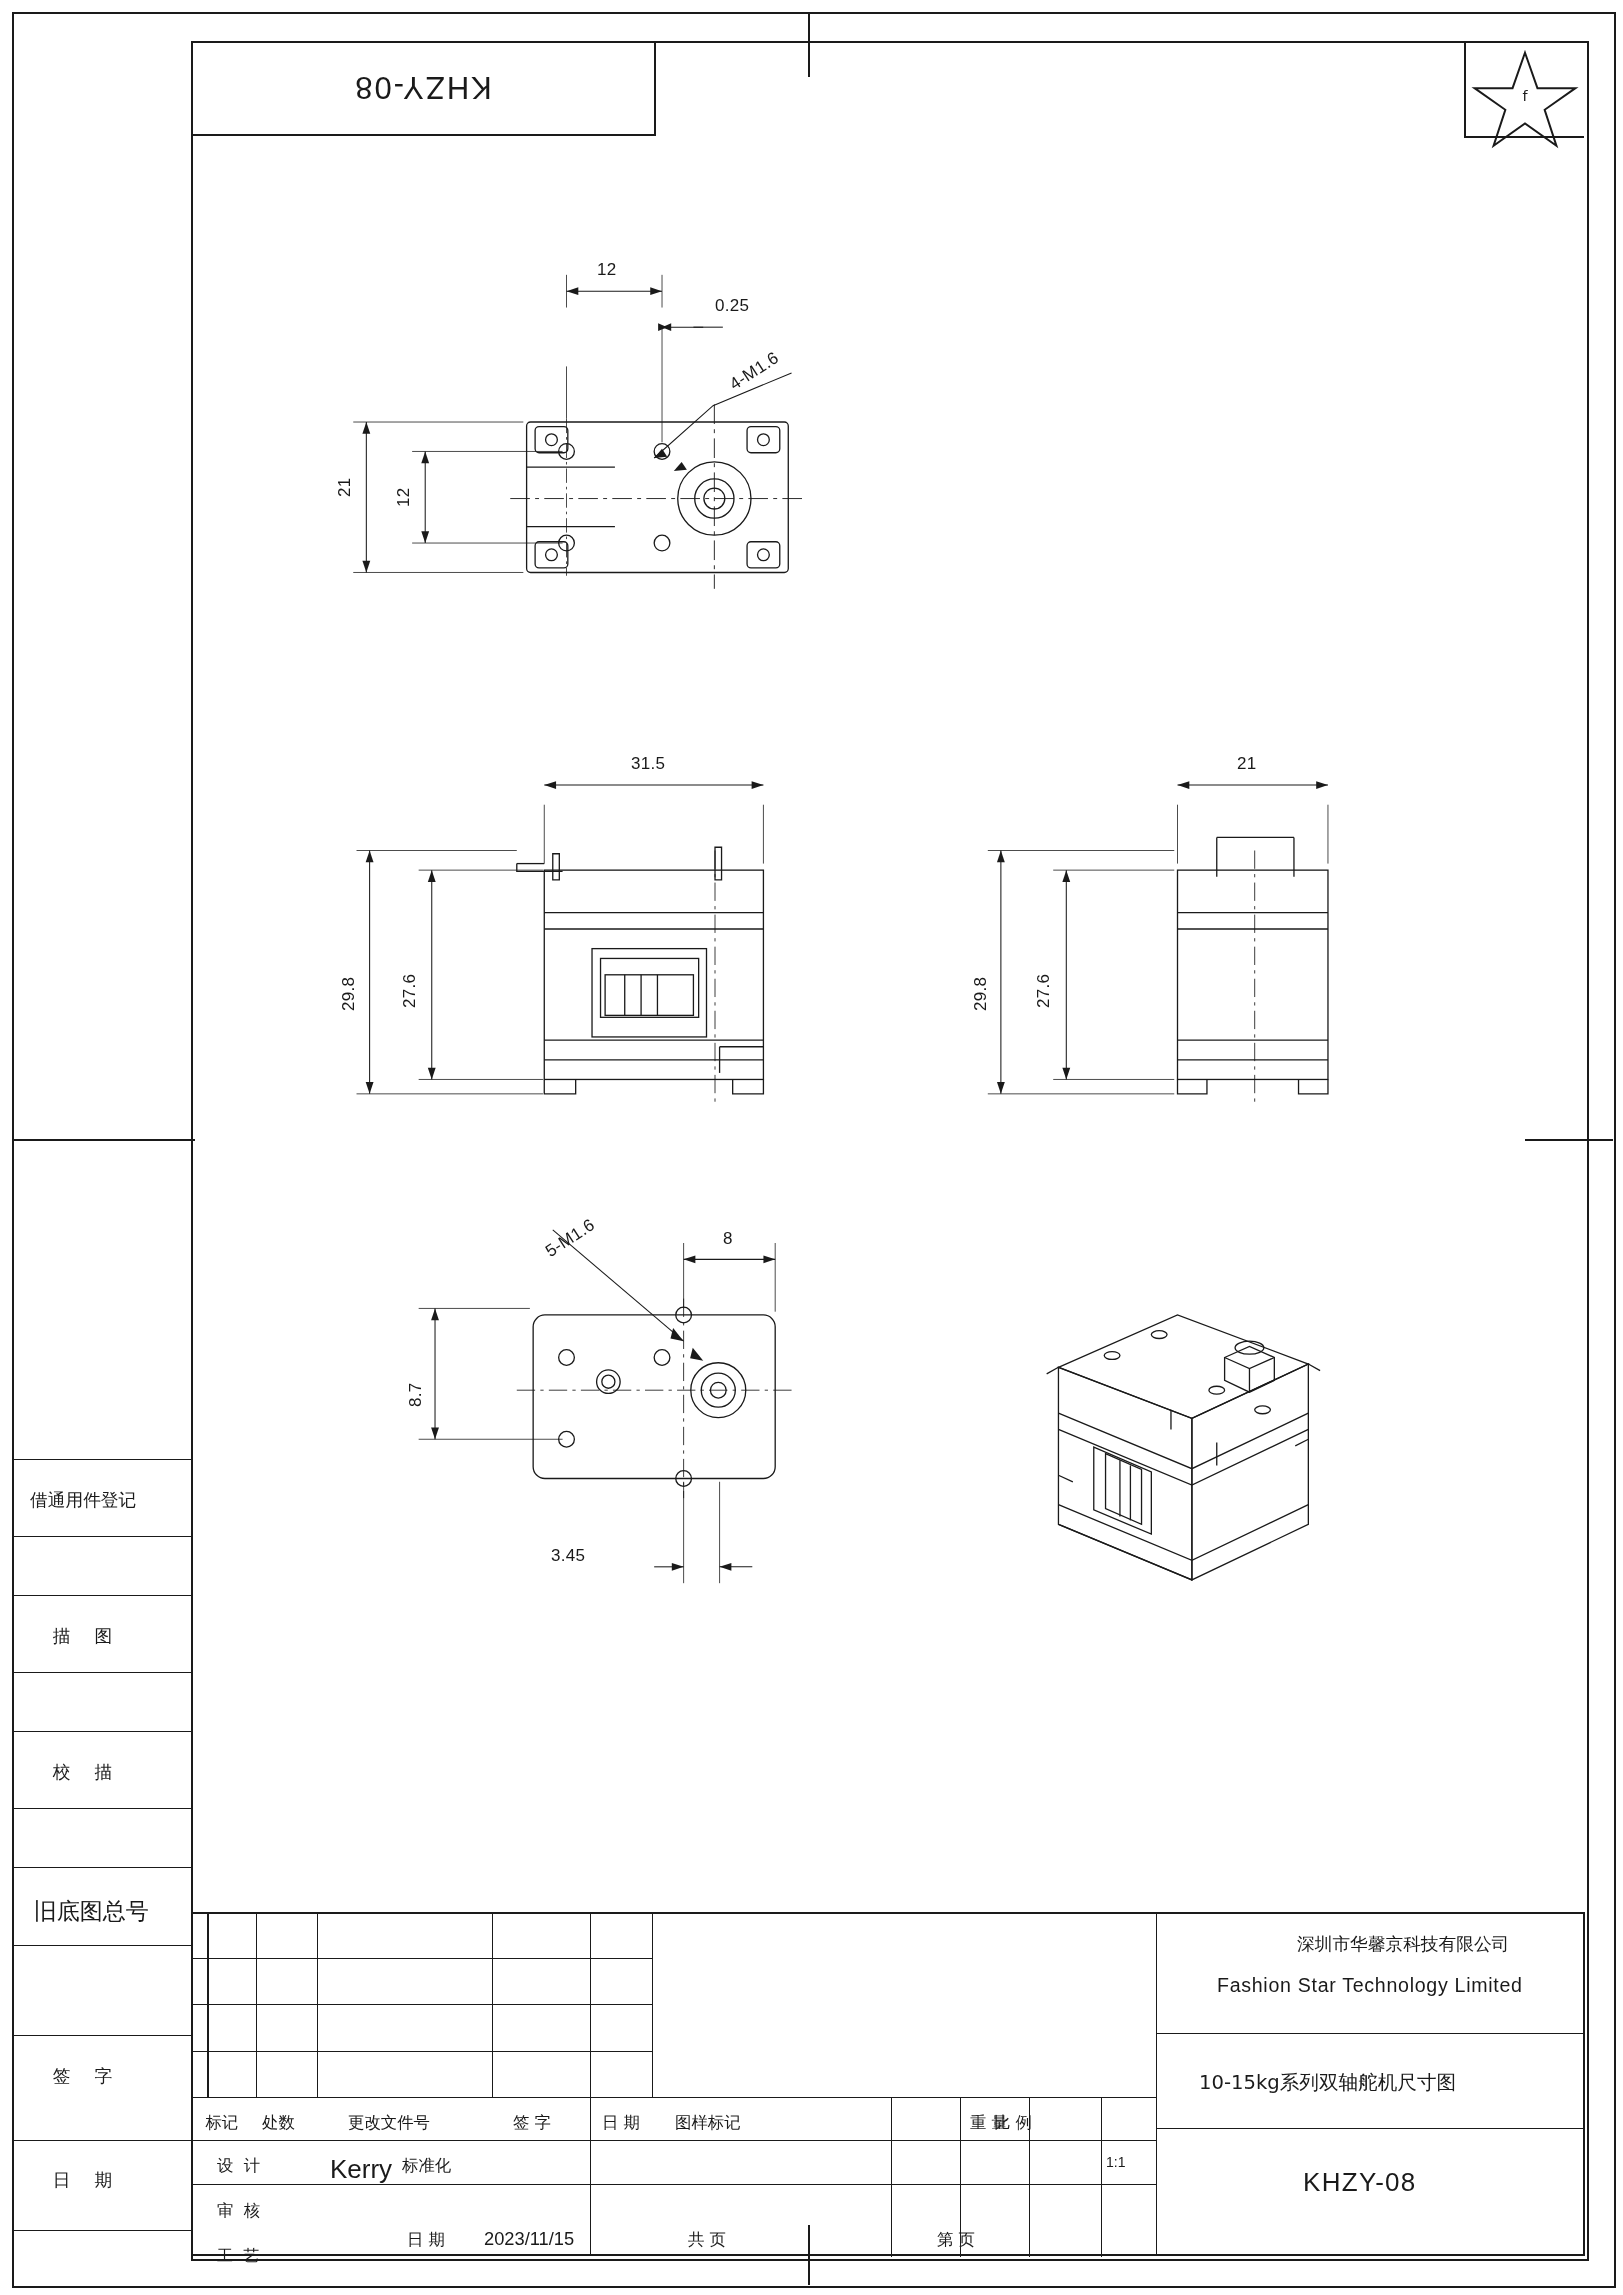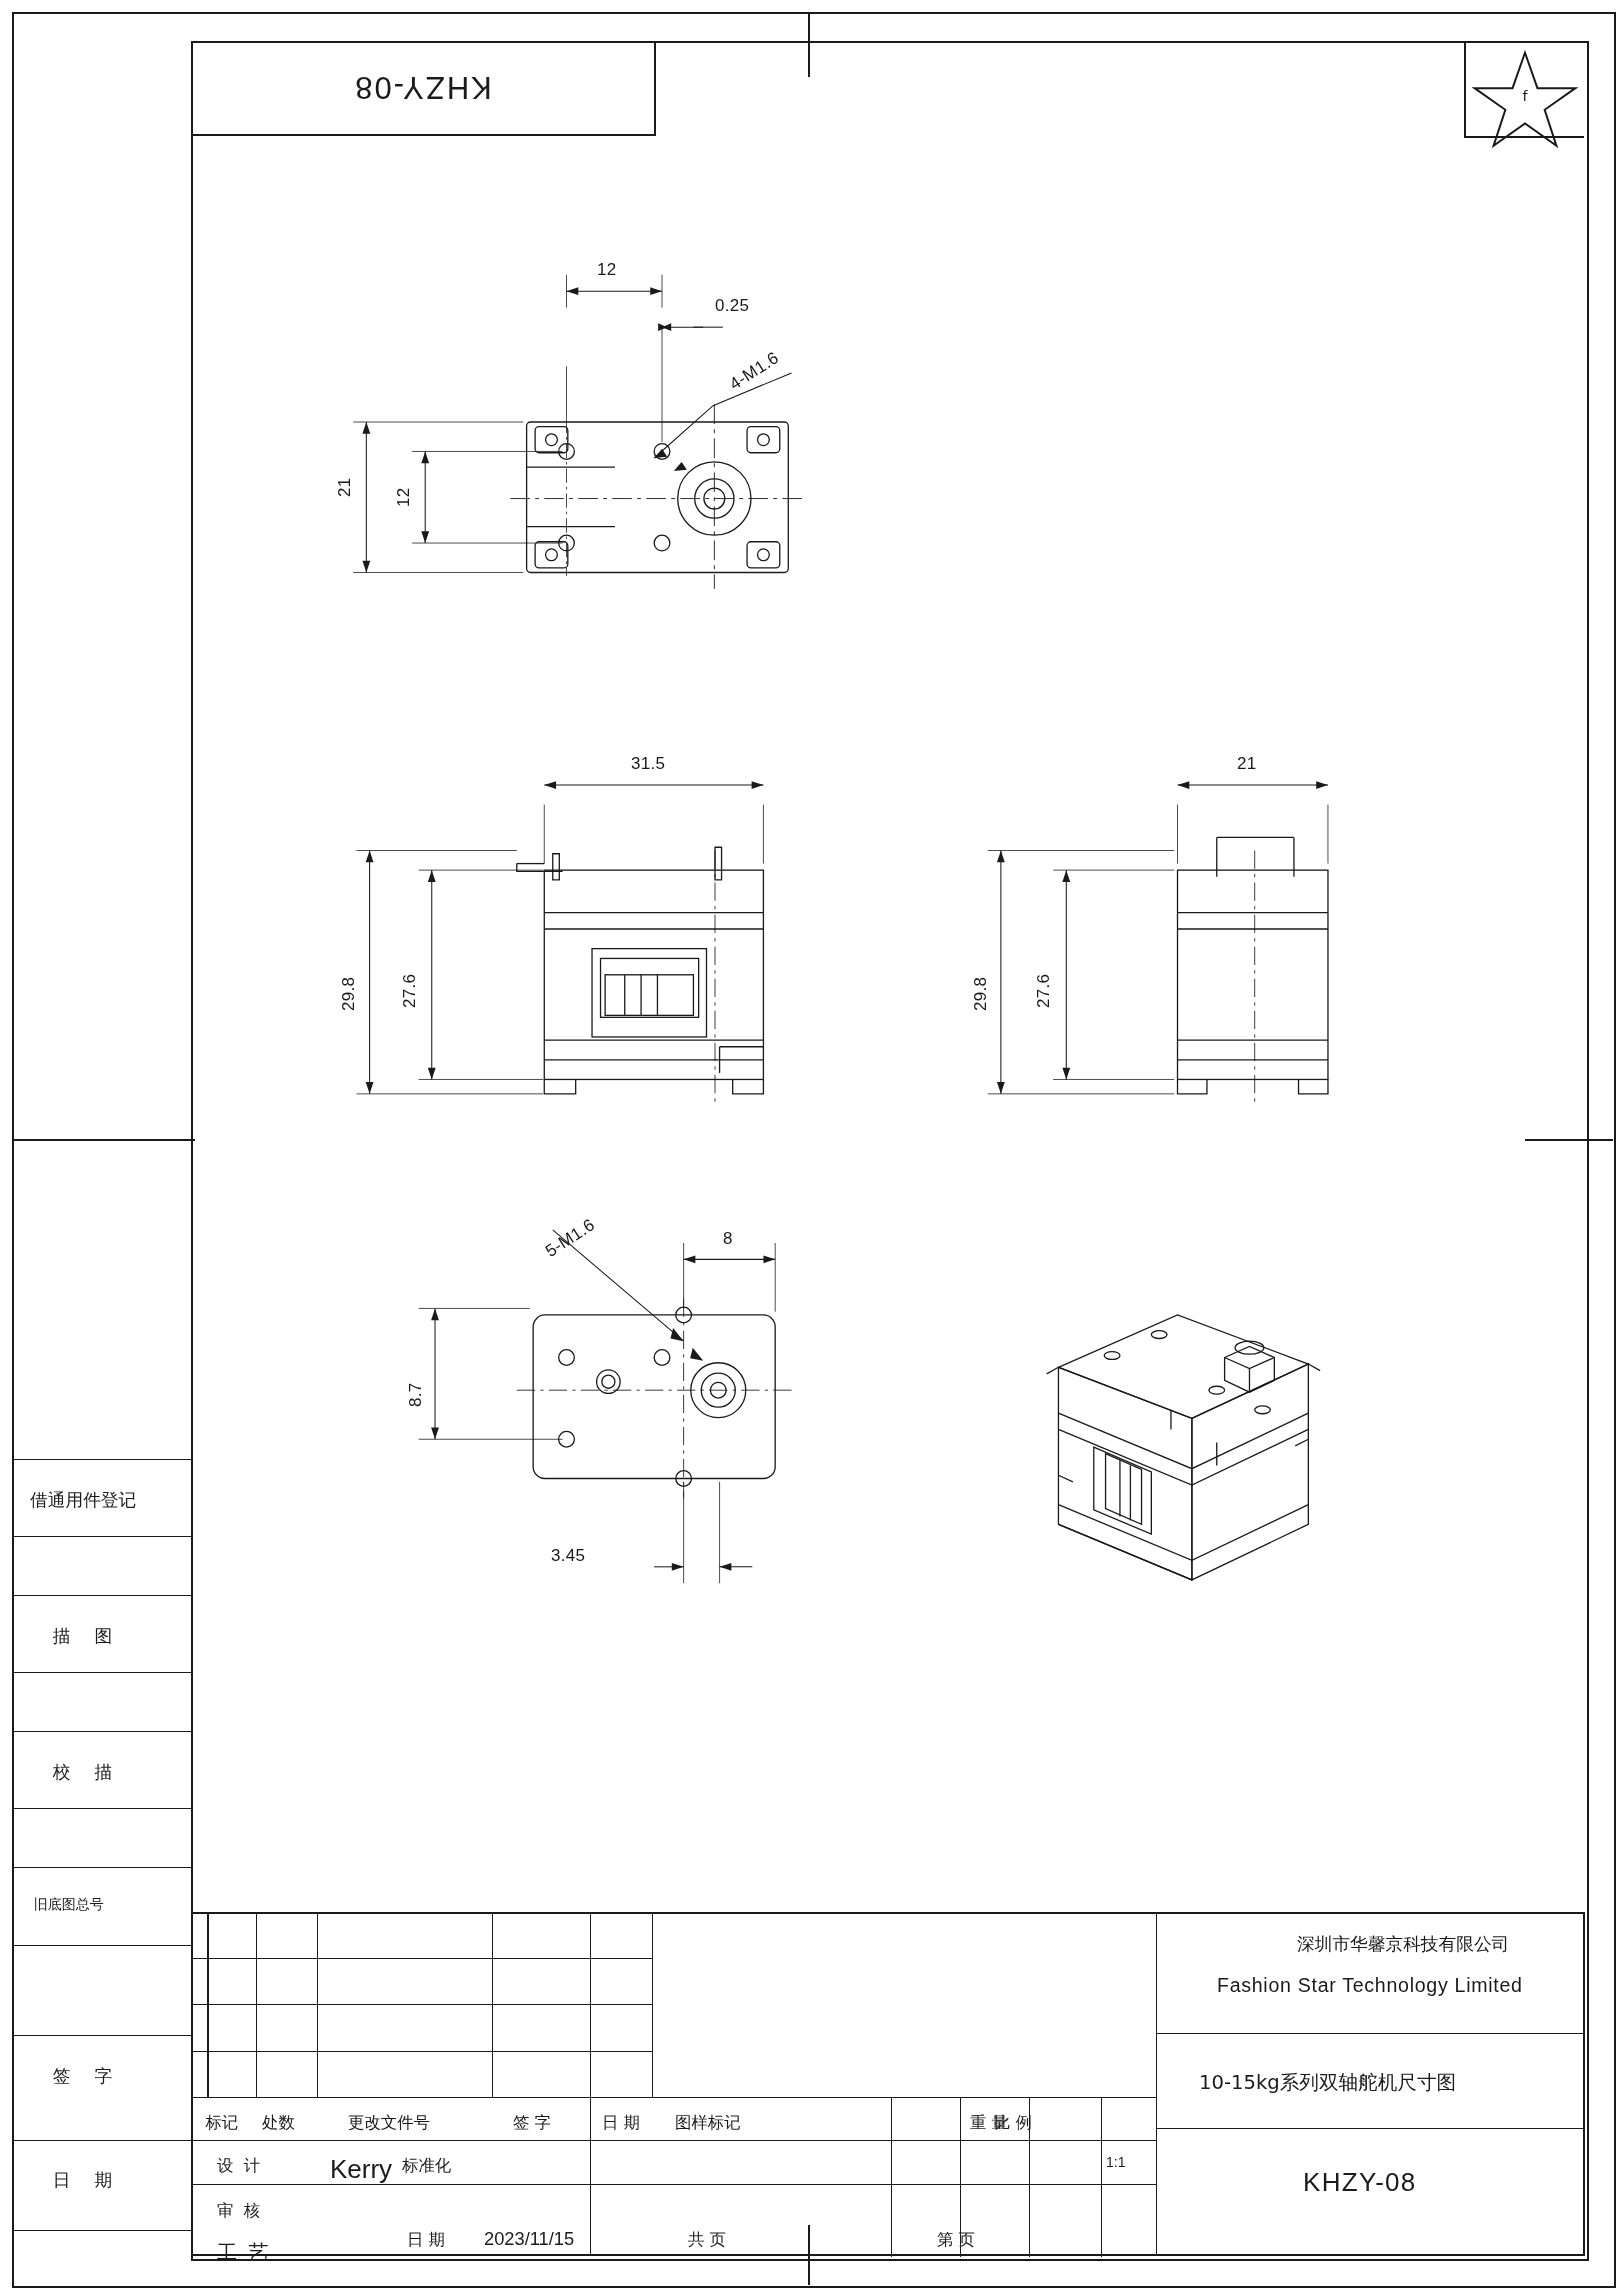--- a/index.html
+++ b/index.html
@@ -295,21 +295,21 @@
     <div class="ln h" style="left:0;top:349px;width:181px;"></div>
     <div class="ln h" style="left:0;top:408px;width:181px;"></div>
     <div class="ln h" style="left:0;top:486px;width:181px;"></div>
     <div class="ln h" style="left:0;top:576px;width:181px;"></div>
     <div class="ln h" style="left:0;top:681px;width:181px;"></div>
     <div class="ln h" style="left:0;top:771px;width:181px;"></div>
 
     <div class="txt cn" style="left:18.3px;top:29px;font-size:17.7px;">借通用件登记</div>
     <div class="txt cn" style="left:41px;top:165px;font-size:17.7px;letter-spacing:9.2px;">描  图</div>
     <div class="txt cn" style="left:41px;top:301px;font-size:17.7px;letter-spacing:9.2px;">校  描</div>
-    <div class="txt cn" style="left:22px;top:437px;font-size:14px;text-align:right;">旧底图总号</div>
+    <div class="txt cn" style="left:22px;top:437px;font-size:23px;text-align:right;">旧底图总号</div>
     <div class="txt cn" style="left:41px;top:605px;font-size:17.7px;letter-spacing:9.2px;">签  字</div>
     <div class="txt cn" style="left:41px;top:709px;font-size:17.7px;letter-spacing:9.2px;">日  期</div>
   </div>
 
   <div style="position:absolute;left:191px;top:1912px;width:1394px;height:344px;">
 
     <div style="position:absolute;left:0;top:0;width:1394px;height:344px;border:2px solid #1a1a1a;box-sizing:border-box;"></div>
 
     <div class="ln v" style="left:16.4px;top:0;height:185px;"></div>
     <div class="ln v" style="left:65px;top:0;height:185px;"></div>
@@ -339,21 +339,21 @@
     <div class="txt cn" style="left:157px;top:200px;font-size:16.4px;">更改文件号</div>
     <div class="txt cn" style="left:322px;top:200px;font-size:16.4px;">签  字</div>
     <div class="txt cn" style="left:411px;top:200px;font-size:16.4px;">日 期</div>
 
     <div class="txt cn" style="left:26px;top:243px;font-size:16.4px;letter-spacing:2.6px;">设 计</div>
     <div class="txt" style="left:139px;top:242px;font-size:26px;">Kerry</div>
     <div class="txt cn" style="left:211px;top:243px;font-size:16.4px;">标准化</div>
 
     <div class="txt cn" style="left:26px;top:288px;font-size:16.4px;letter-spacing:2.6px;">审 核</div>
 
-    <div class="txt cn" style="left:26px;top:327px;font-size:20px;letter-spacing:2.6px;">工 艺</div>
+    <div class="txt cn" style="left:26px;top:334px;font-size:16px;letter-spacing:2.6px;">工 艺</div>
     <div class="txt cn" style="left:216px;top:317px;font-size:16.4px;">日 期</div>
     <div class="txt" style="left:293px;top:316px;font-size:18.3px;">2023/11/15</div>
 
     <div class="txt cn" style="left:484px;top:200px;font-size:16.4px;font-family:Liberation Serif, serif;">图样标记</div>
     <div class="txt cn" style="left:779px;top:200px;font-size:16.4px;">重 量</div>
     <div class="txt cn" style="left:803px;top:200px;font-size:16.4px;">比 例</div>
     <div class="txt" style="left:915px;top:242px;font-size:14px;">1:1</div>
     <div class="txt cn" style="left:497px;top:317px;font-size:16.4px;">共    页</div>
     <div class="txt cn" style="left:746px;top:317px;font-size:16.4px;">第    页</div>
 

